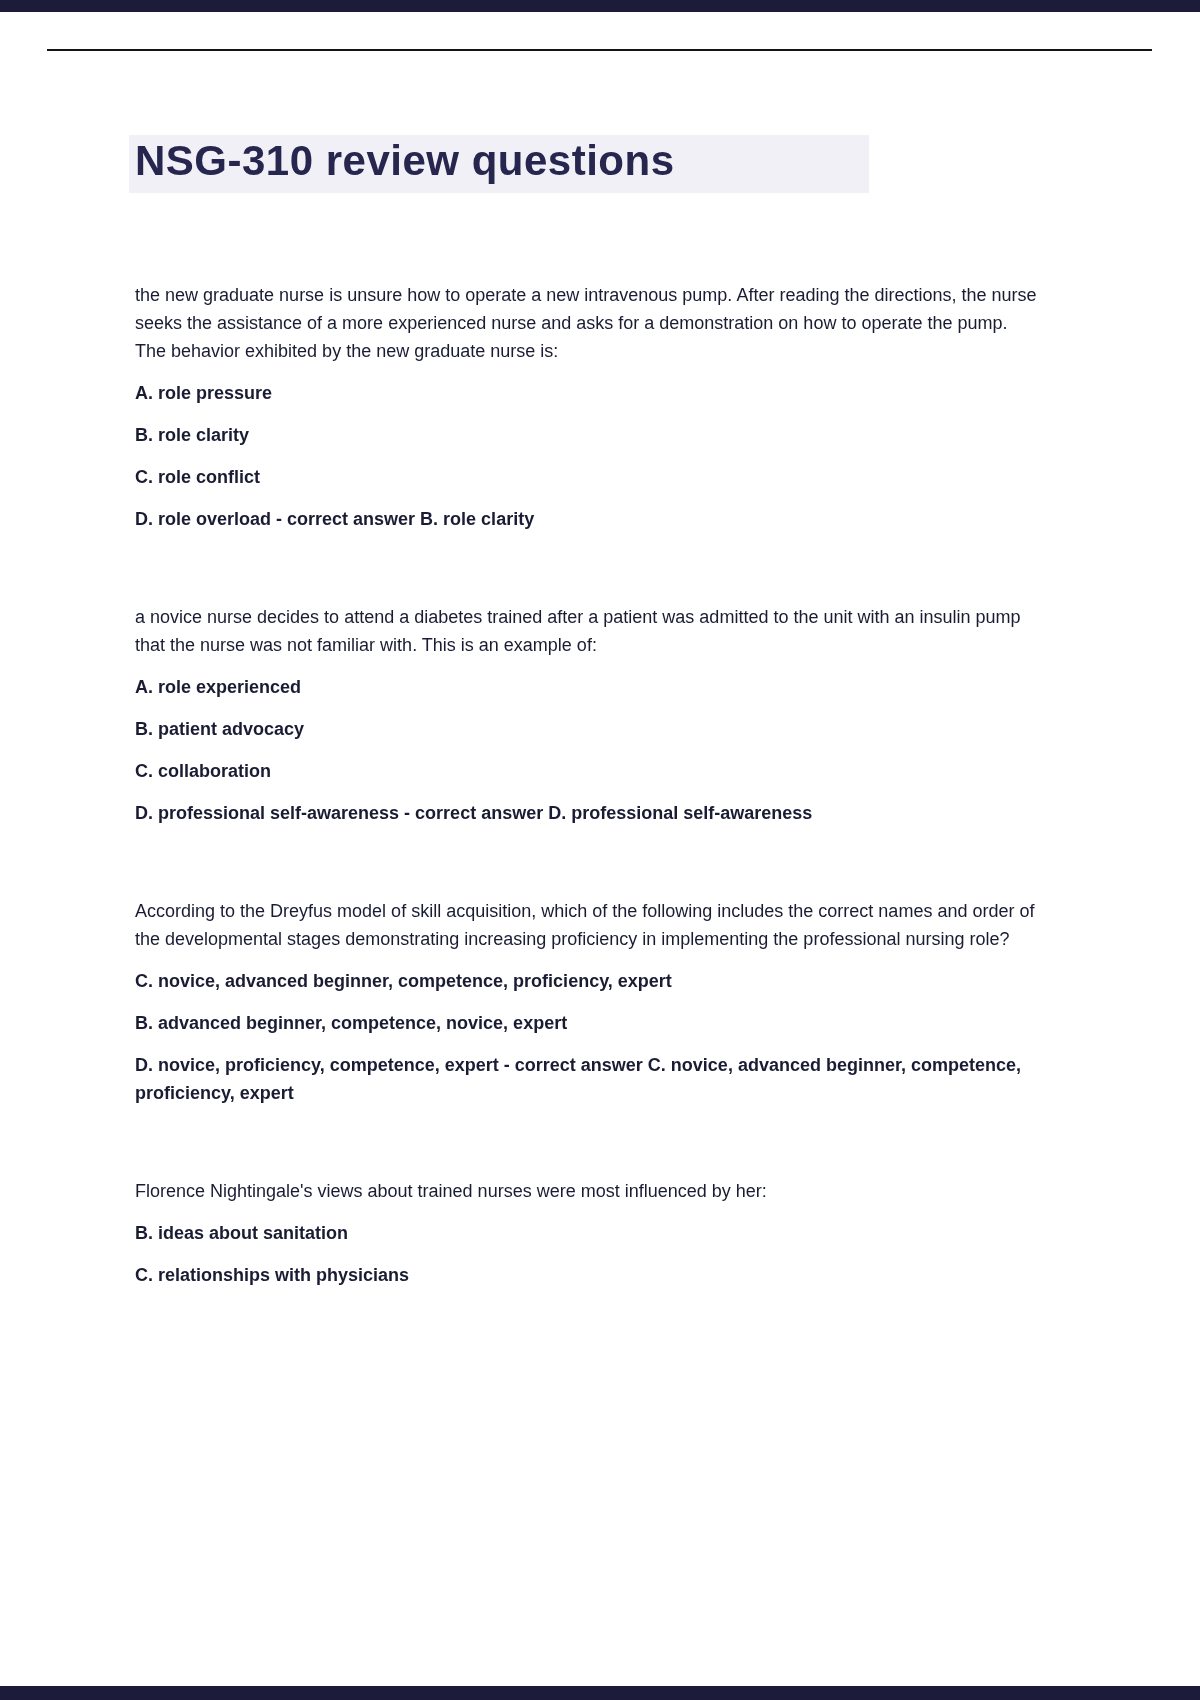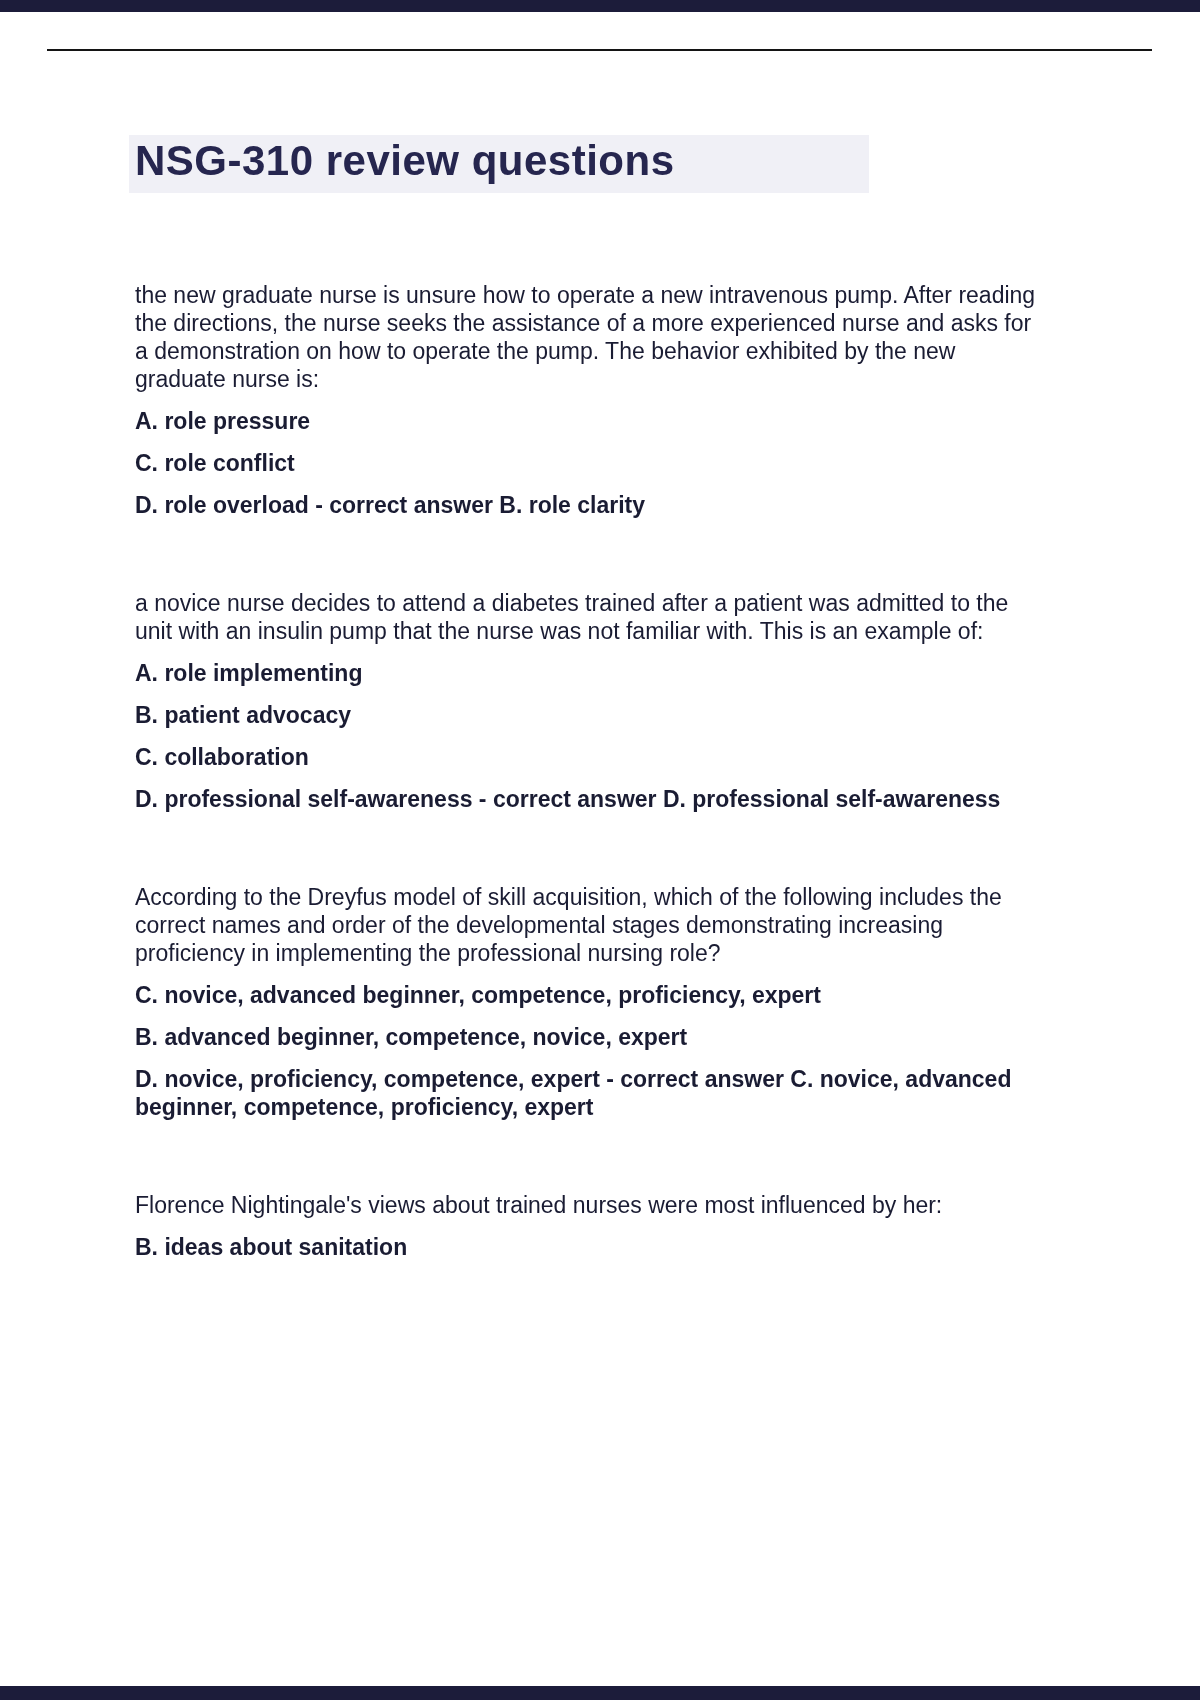--- a/index.html
+++ b/index.html
@@ -59,21 +59,21 @@
     line-height: 1.1;
   }
   .questions {
     margin-top: 88px;
   }
   .question {
     margin-bottom: 70px;
   }
   .question p {
     margin: 0 0 14px 0;
-    font-size: 23px;
+    font-size: 18px;
     line-height: 28px;
   }
   .question .prompt {
     max-width: 905px;
   }
   .question .option {
     max-width: 905px;
     font-weight: bold;
   }
 </style>
@@ -87,40 +87,42 @@
 
   <div class="title-block">
     <h1 class="page-title">NSG-310 review questions</h1>
   </div>
 
   <div class="questions">
 
     <div class="question">
       <p class="prompt">the new graduate nurse is unsure how to operate a new intravenous pump. After reading the directions, the nurse seeks the assistance of a more experienced nurse and asks for a demonstration on how to operate the pump. The behavior exhibited by the new graduate nurse is:</p>
       <p class="option">A. role pressure</p>
+      <p class="option">B. role clarity</p>
       <p class="option">C. role conflict</p>
       <p class="option">D. role overload - correct answer B. role clarity</p>
     </div>
 
     <div class="question">
       <p class="prompt">a novice nurse decides to attend a diabetes trained after a patient was admitted to the unit with an insulin pump that the nurse was not familiar with. This is an example of:</p>
-      <p class="option">A. role implementing</p>
+      <p class="option">A. role experienced</p>
       <p class="option">B. patient advocacy</p>
       <p class="option">C. collaboration</p>
       <p class="option">D. professional self-awareness - correct answer D. professional self-awareness</p>
     </div>
 
     <div class="question">
       <p class="prompt">According to the Dreyfus model of skill acquisition, which of the following includes the correct names and order of the developmental stages demonstrating increasing proficiency in implementing the professional nursing role?</p>
       <p class="option">C. novice, advanced beginner, competence, proficiency, expert</p>
       <p class="option">B. advanced beginner, competence, novice, expert</p>
       <p class="option">D. novice, proficiency, competence, expert - correct answer C. novice, advanced beginner, competence, proficiency, expert</p>
     </div>
 
     <div class="question">
       <p class="prompt">Florence Nightingale's views about trained nurses were most influenced by her:</p>
       <p class="option">B. ideas about sanitation</p>
+      <p class="option">C. relationships with physicians</p>
     </div>
 
   </div>
 </div>
 
 <div class="bottom-bar"></div>
 
 </body></html>

